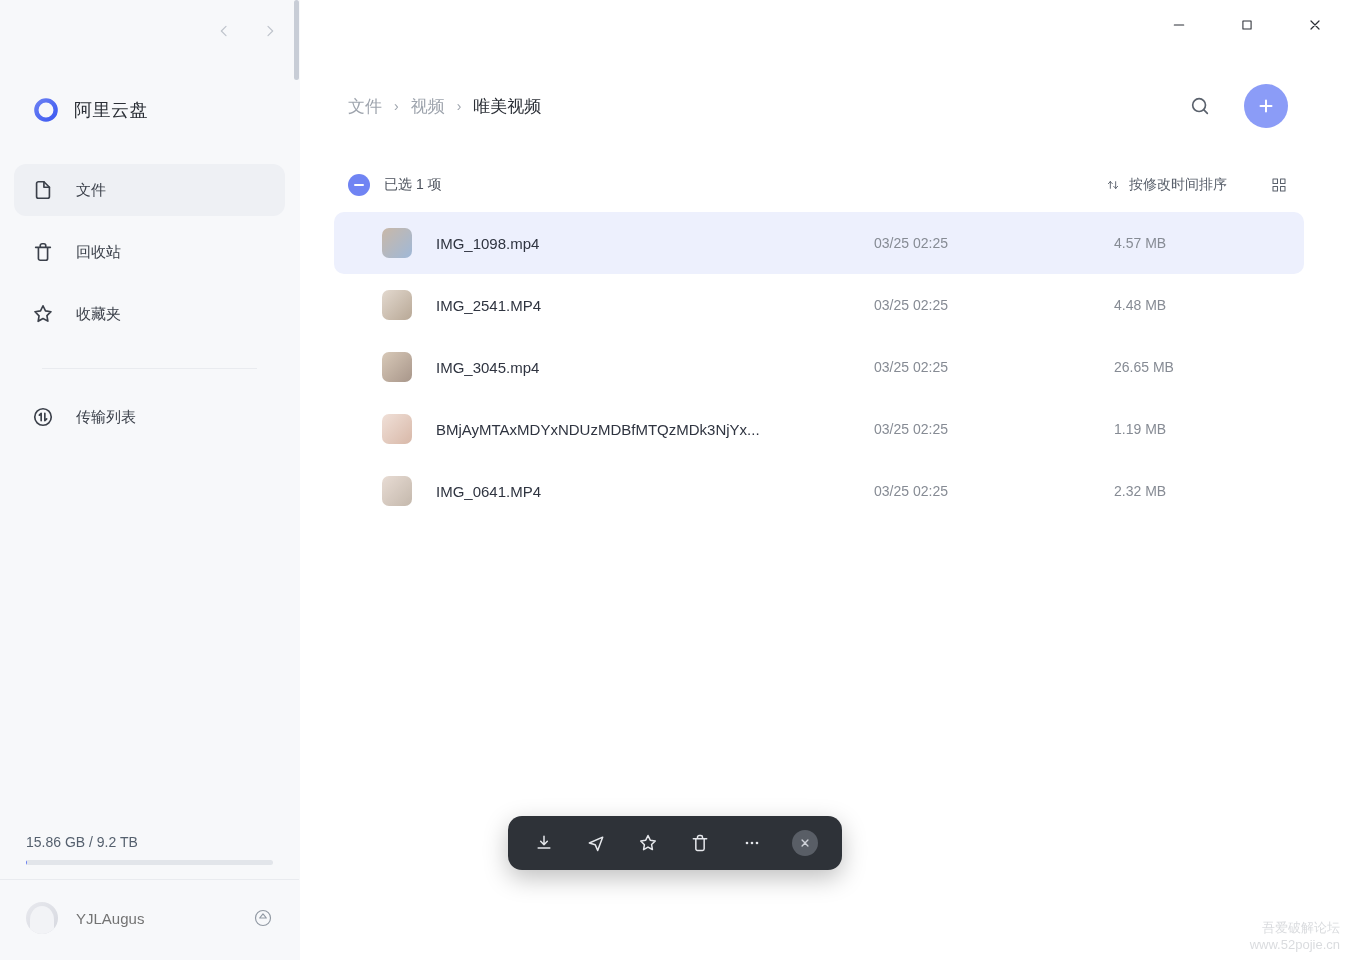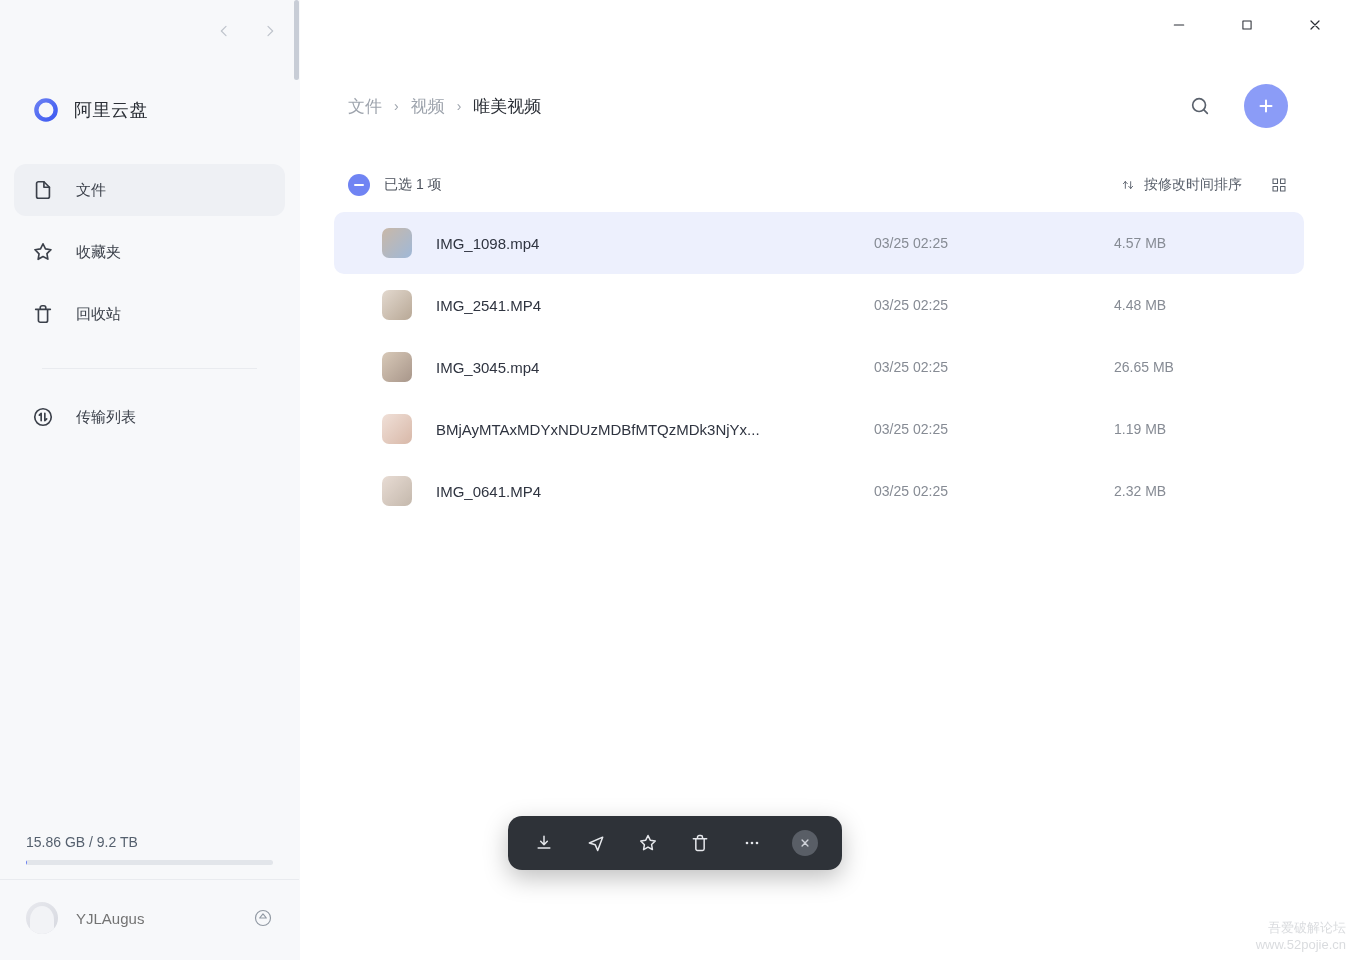--- a/index.html
+++ b/index.html
@@ -77,21 +77,21 @@
   .crumb.muted{color:var(--text-muted);}
   .crumb.current{color:#2b2f36;font-weight:500;}
   .chev{color:var(--text-muted);font-size:14px;}
   .header-actions{margin-left:auto;display:flex;align-items:center;gap:32px;}
   .search-btn{width:24px;height:24px;color:#5a616c;display:flex;align-items:center;justify-content:center;}
   .add-btn{width:44px;height:44px;border-radius:50%;background:var(--accent-light);display:flex;align-items:center;justify-content:center;color:#fff;}
   .selection-row{display:flex;align-items:center;padding:46px 62px 0 48px;}
   .sel-badge{width:22px;height:22px;border-radius:50%;background:#7084f3;display:flex;align-items:center;justify-content:center;margin-right:14px;}
   .sel-badge .dash{width:10px;height:2.5px;background:#fff;border-radius:2px;}
   .sel-text{font-size:14px;color:#4a505b;}
-  .list-controls{margin-left:auto;display:flex;align-items:center;gap:28px;color:#5a616c;font-size:14px;}
+  .list-controls{margin-left:auto;display:flex;align-items:center;gap:43px;color:#5a616c;font-size:14px;}
   .sort-ctrl{display:flex;align-items:center;gap:8px;}
   .grid-toggle{width:18px;height:18px;}
 
   
   .columns{display:grid;grid-template-columns:1fr 240px 190px;padding:36px 62px 10px 82px;font-size:14px;color:var(--text-muted);}
   .col-time{display:flex;align-items:center;gap:8px;}
   .files{padding:16px 46px 0 34px;}
   .file-row{display:grid;grid-template-columns:1fr 240px 190px;align-items:center;height:62px;border-radius:10px;padding-left:48px;cursor:pointer;}
   .file-row.selected{background:var(--row-selected);}
   .file-name-cell{display:flex;align-items:center;gap:24px;min-width:0;}
@@ -115,21 +115,21 @@
     box-shadow:0 8px 24px rgba(0,0,0,.25);
   }
   .action-btn{width:24px;height:24px;display:flex;align-items:center;justify-content:center;color:#e6e8ec;}
   .action-close{width:26px;height:26px;border-radius:50%;background:#595e66;display:flex;align-items:center;justify-content:center;color:#cfd2d8;}
 
   
   svg{display:block;}
   .stroke{fill:none;stroke:currentColor;stroke-width:1.8;stroke-linecap:round;stroke-linejoin:round;}
   .stroke-thin{fill:none;stroke:currentColor;stroke-width:1.4;stroke-linecap:round;stroke-linejoin:round;}
   
-  .watermark{position:absolute;right:4px;bottom:6px;font-size:13px;color:rgba(120,125,135,.28);text-align:right;line-height:1.3;pointer-events:none;}
+  .watermark{position:absolute;right:10px;bottom:6px;font-size:13px;color:rgba(120,125,135,.28);text-align:right;line-height:1.3;pointer-events:none;}
 </style>
 </head>
 <body>
 
 <aside class="sidebar">
   <div class="sidebar-scrollbar"></div>
 
   <div class="nav-arrows">
     <div class="nav-arrow">
       <svg viewBox="0 0 24 24" width="16" height="16">
@@ -164,32 +164,32 @@
         <svg viewBox="0 0 24 24" width="22" height="22">
             <path class="stroke" d="M13 3H7a2 2 0 0 0-2 2v14a2 2 0 0 0 2 2h10a2 2 0 0 0 2-2V9z"></path>
             <path class="stroke" d="M13 3v6h6"></path>
           </svg>
       </span>
       <span>文件</span>
     </div>
     <div class="side-item">
       <span class="icon">
         <svg viewBox="0 0 24 24" width="22" height="22">
-            <path class="stroke" d="M12 3l2.7 5.6 6 .9-4.4 4.3 1 6-5.3-2.9L6.7 20l1-6L3.3 9.5l6-.9z"></path>
-          </svg>
-      </span>
-      <span>收藏夹</span>
+            <path class="stroke" d="M4 7h16M9 7V5a2 2 0 0 1 2-2h2a2 2 0 0 1 2 2v2m2 0v12a2 2 0 0 1-2 2H9a2 2 0 0 1-2-2V7"></path>
+          </svg>
+      </span>
+      <span>回收站</span>
     </div>
     <div class="side-item">
       <span class="icon">
         <svg viewBox="0 0 24 24" width="22" height="22">
-            <path class="stroke" d="M4 7h16M9 7V5a2 2 0 0 1 2-2h2a2 2 0 0 1 2 2v2m2 0v12a2 2 0 0 1-2 2H9a2 2 0 0 1-2-2V7"></path>
-          </svg>
-      </span>
-      <span>回收站</span>
+            <path class="stroke" d="M12 3l2.7 5.6 6 .9-4.4 4.3 1 6-5.3-2.9L6.7 20l1-6L3.3 9.5l6-.9z"></path>
+          </svg>
+      </span>
+      <span>收藏夹</span>
     </div>
     <div class="side-divider"></div>
     <div class="side-item">
       <span class="icon">
         <svg viewBox="0 0 24 24" width="22" height="22">
             <circle class="stroke" cx="12" cy="12" r="9"></circle>
             <path class="stroke" d="M10 8v8M14 8v8M10 8l-2 2M14 16l2-2"></path>
           </svg>
       </span>
       <span>传输列表</span>

